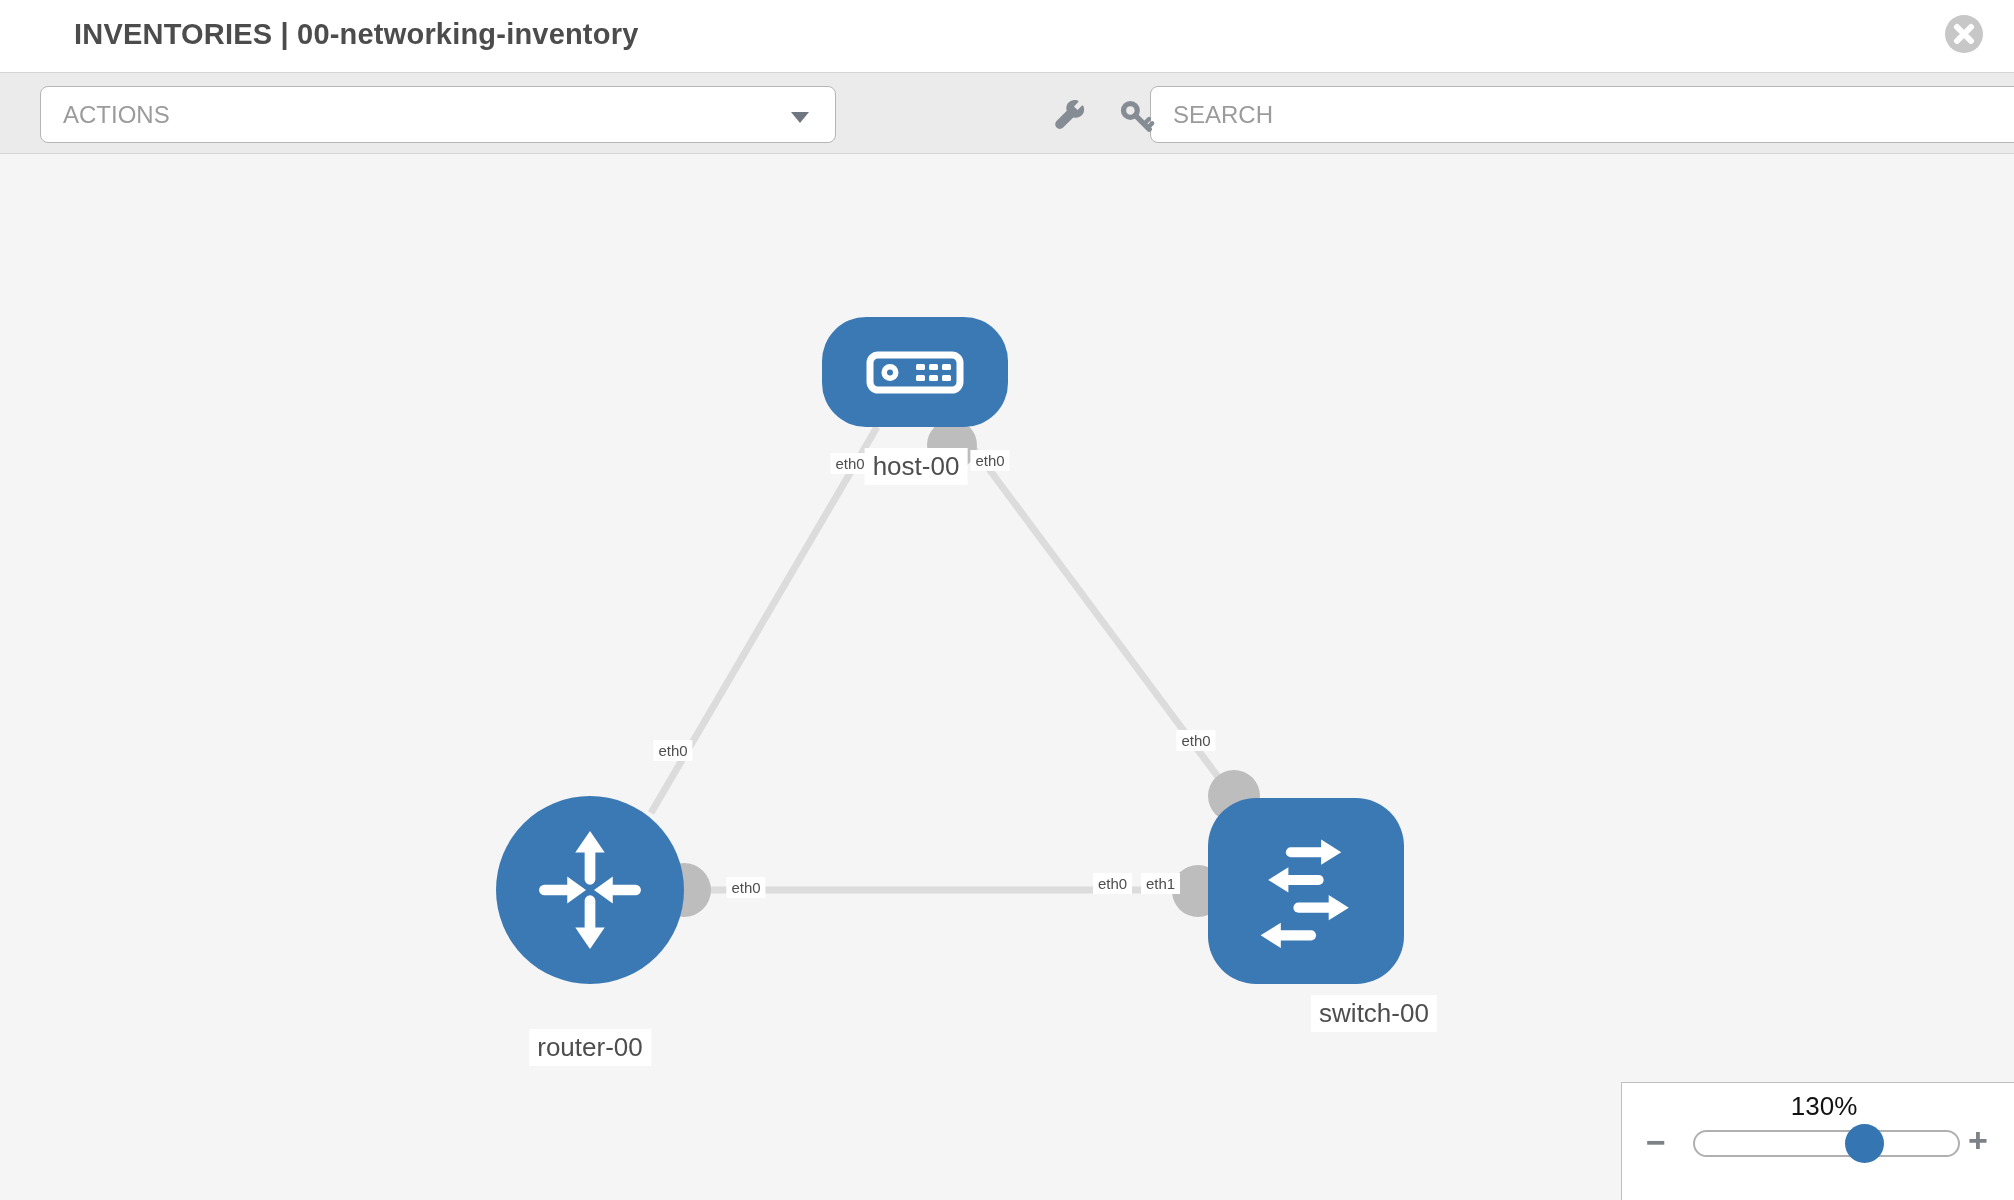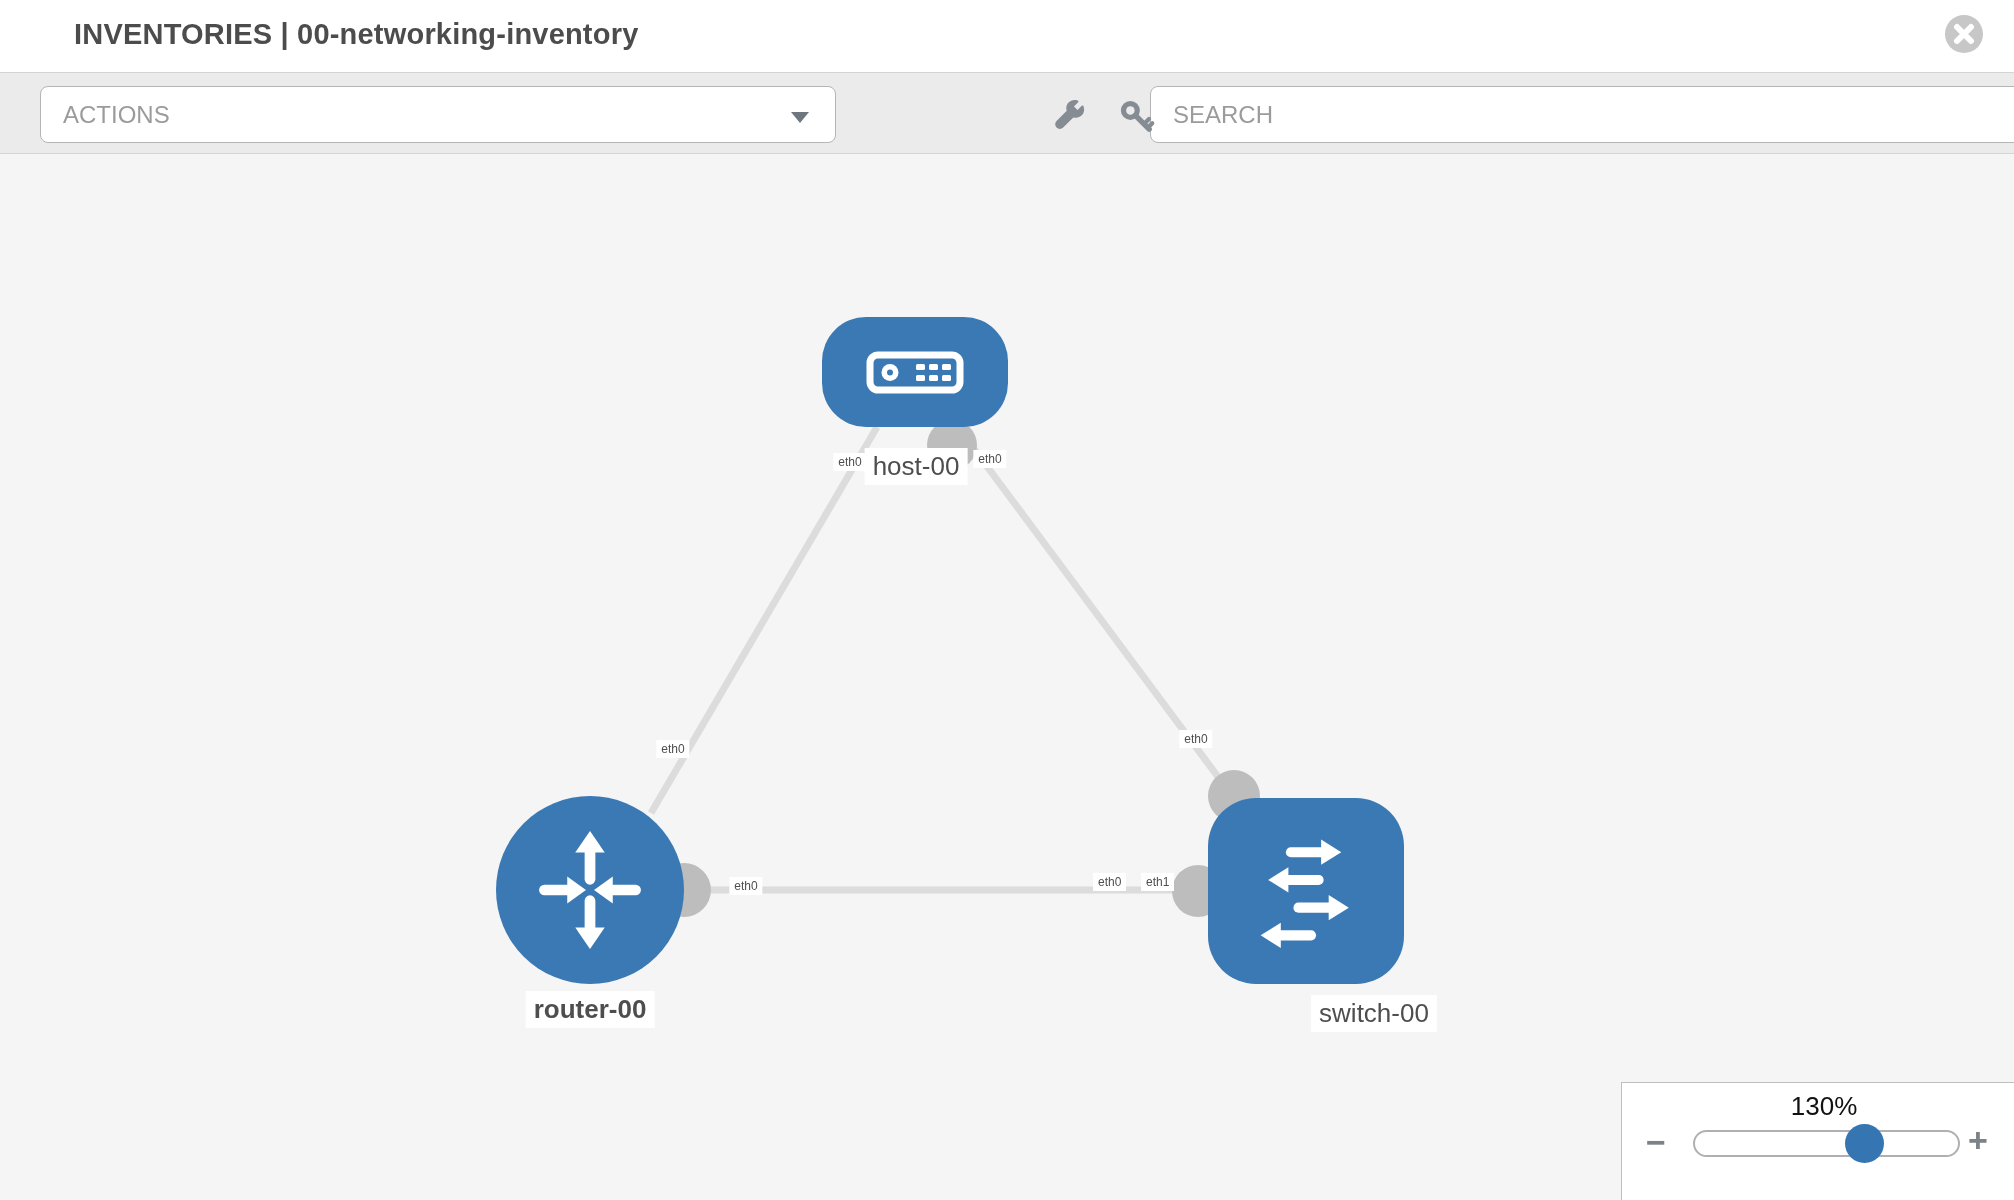--- a/index.html
+++ b/index.html
@@ -48,21 +48,21 @@
   .canvas {
     position:absolute; left:0; top:154px; width:2014px; height:1046px;
     background:#f5f5f5;
   }
   .canvas svg.graph { position:absolute; left:0; top:0; }
 
   .node-label, .if-label {
     position:absolute; background:#ffffff; color:#4e4e4e; white-space:nowrap;
   }
   .node-label { font-size:26px; padding:3px 8px; transform:translateX(-50%); }
-  .if-label   { font-size:12px; padding:2px 5px; transform:translateX(-50%);text-align:center; }
+  .if-label   { font-size:15px; padding:2px 5px; transform:translateX(-50%);text-align:center; }
   .if-label.raw { transform:none; }
   .overlap-wrap { position:absolute; width:90px; height:30px; }
   .overlap-wrap .base { position:absolute; left:0; top:0; }
   .overlap-wrap .over { position:absolute; left:22px; top:0;margin-left:26px; }
 
   
   .zoom-panel {
     position:absolute; left:1621px; top:1082px; width:420px; height:130px;
     background:#ffffff; border:1px solid #bfbfbf;
   }
@@ -185,21 +185,21 @@
             <line x1="44" y1="64" x2="70" y2="64"></line>
             <path d="M84 64 L68 54 L68 74 Z" stroke="none"></path>
             <line x1="54" y1="86" x2="28" y2="86"></line>
             <path d="M14 86 L30 76 L30 96 Z" stroke="none"></path>
           </g>
         </svg>
       </g>
     </svg>
 
     <div class="node-label" style="left:916px; top:294px;">host-00</div>
-    <div class="node-label" style="left:590px; top:837px;font-weight:bold;">router-00</div>
+    <div class="node-label" style="left:590px; top:875px;">router-00</div>
     <div class="node-label" style="left:1374px; top:841px;">switch-00</div>
 
     <div class="if-label" style="left:850px; top:299px;">eth0</div>
     <div class="if-label" style="left:990px; top:296px;">eth0</div>
     <div class="if-label" style="left:673px; top:586px;">eth0</div>
     <div class="if-label" style="left:1196px; top:576px;">eth0</div>
     <div class="if-label" style="left:746px; top:723px;">eth0</div>
 
     <div class="overlap-wrap" style="left:1093px; top:719px;">
       <span class="if-label raw base">eth0</span>

